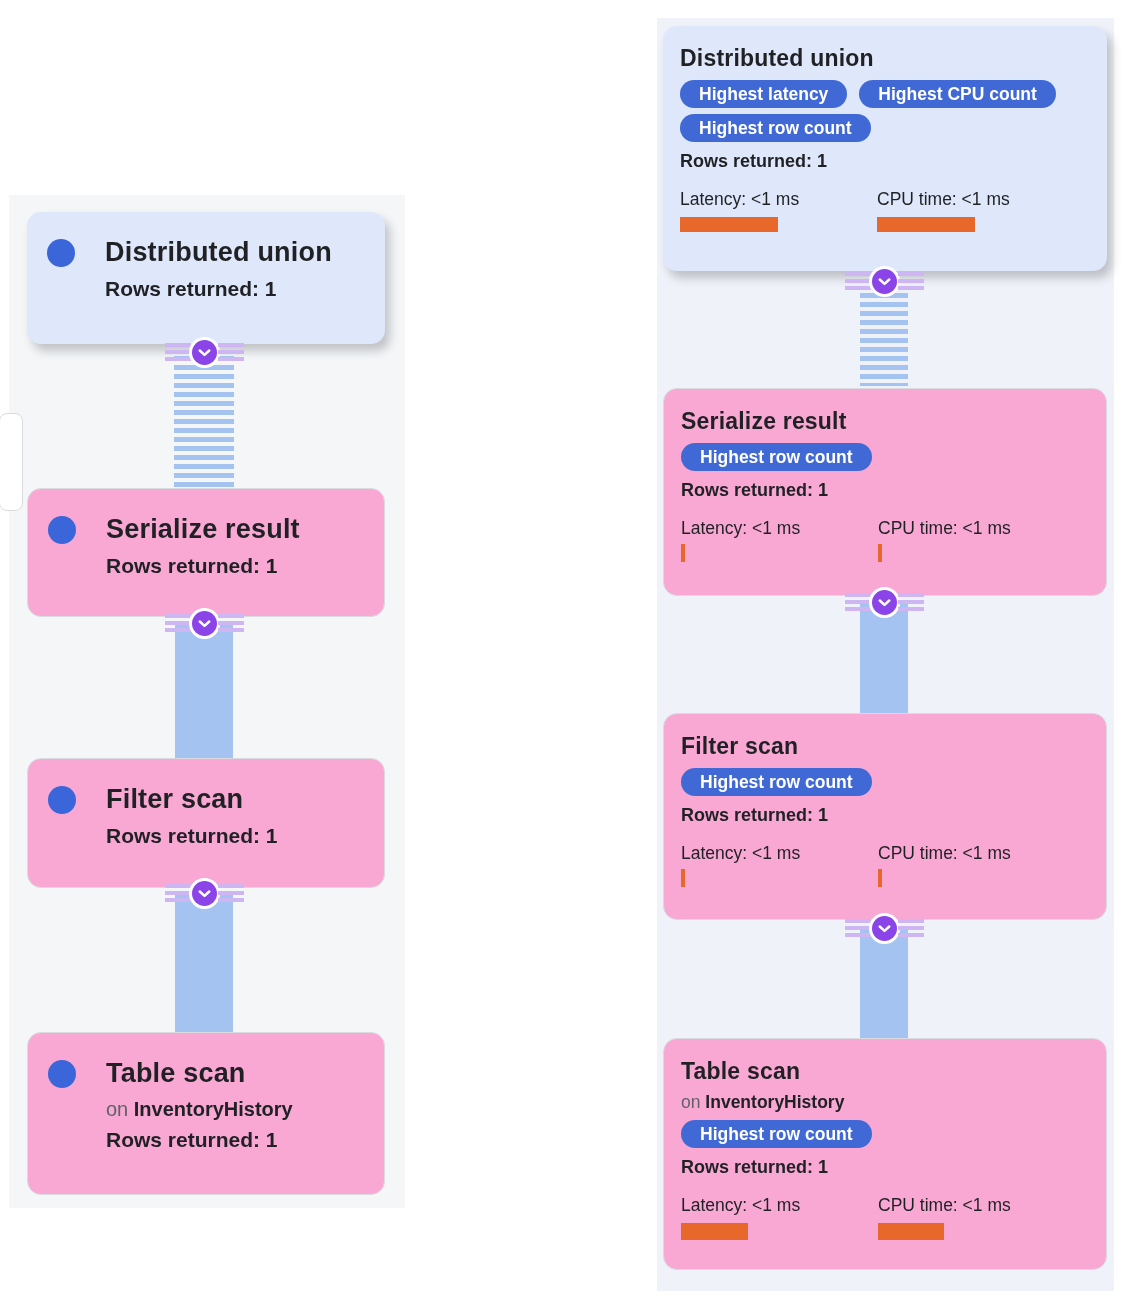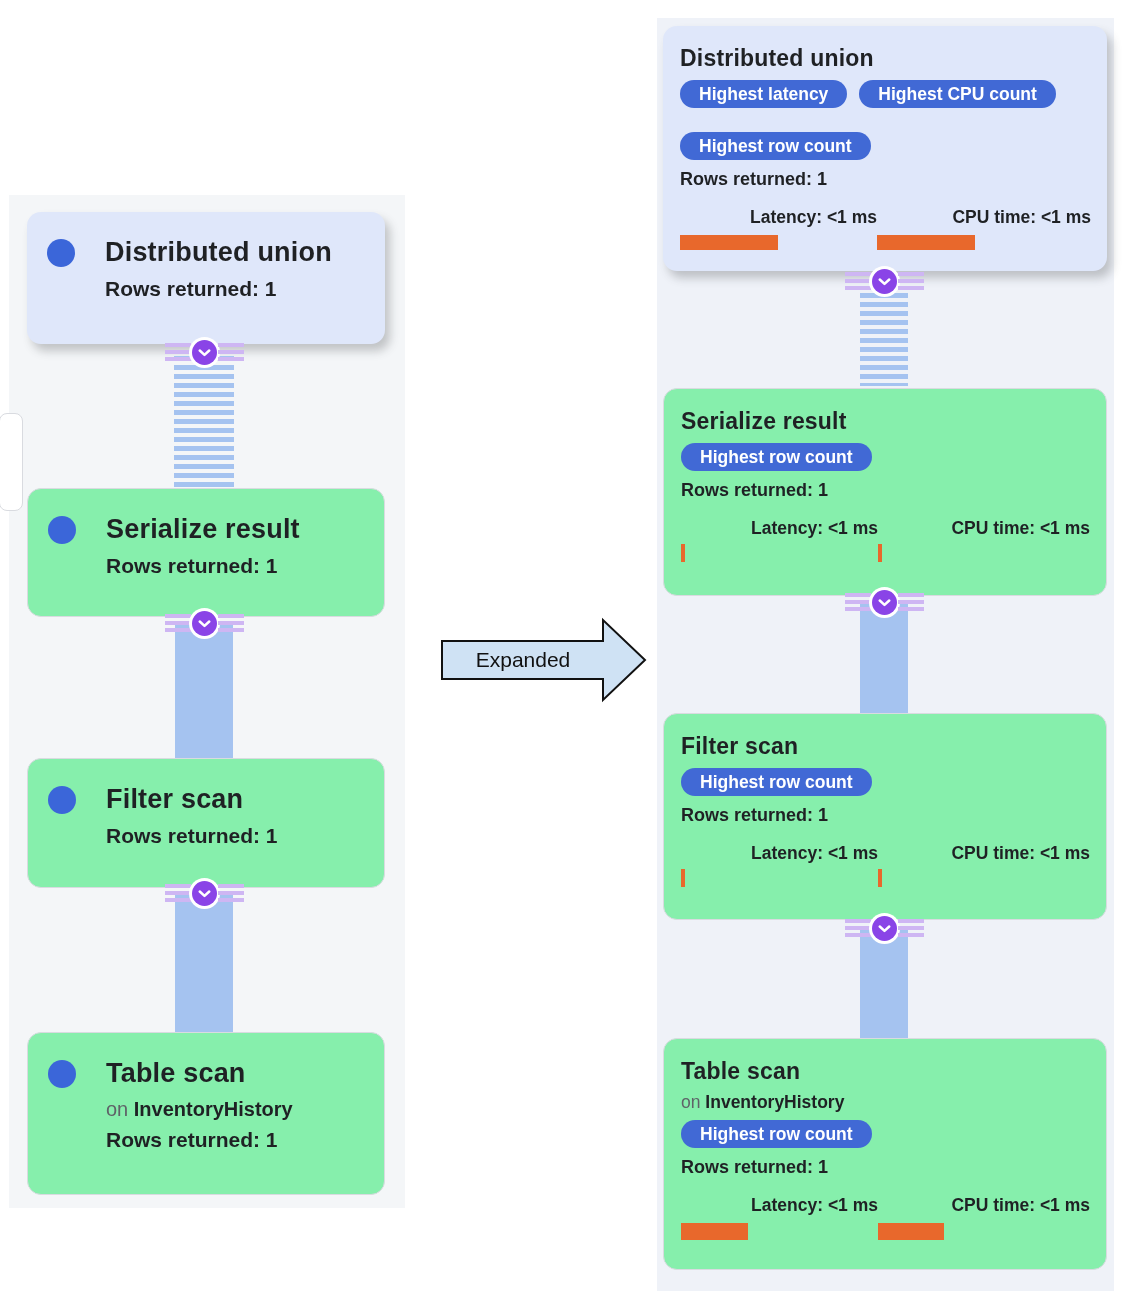--- a/index.html
+++ b/index.html
@@ -10,43 +10,43 @@
   .panel{position:absolute;}
   #left-panel{left:9px;top:195px;width:396px;height:1013px;background:#f4f6f8;}
   #right-panel{left:657px;top:18px;width:457px;height:1273px;background:#eff2f8;}
 
   
   #edge-sliver{position:absolute;left:-10px;top:218px;width:22px;height:96px;
     background:#ffffff;border:1px solid #d9dbe0;border-radius:8px;}
 
   
   .card{position:absolute;border-radius:14px;box-sizing:border-box;}
-  .card.plain{background:#86efac;border:1.5px solid #d9dbe0;}
+  .card.plain{background:#f9a8d4;border:1.5px solid #d9dbe0;}
   .card.selected{background:#dfe7fa;border:none;
     box-shadow:5px 7px 10px rgba(60,64,67,.28);}
 
   
   .lcard{left:27px;width:358px;}
   .lrow{display:flex;align-items:flex-start;gap:30px;padding:25px 18px 0 20px;}
   .dot{width:28px;height:28px;border-radius:50%;background:#3b66d9;flex:none;margin-top:2px;}
   .ltitle{font-size:27px;font-weight:700;line-height:30px;letter-spacing:.2px;}
   .lsub{font-size:21px;font-weight:700;margin-top:10px;line-height:24px;}
   .lon{font-size:20px;margin-top:9px;line-height:24px;font-weight:400;color:#5f6368;}
   .lon b{color:#1f2124;font-weight:700;}
 
   
   .rcard{left:663px;width:444px;}
   .rcard .inner{padding:19px 16px 0 17px;}
   .rtitle{font-size:23px;font-weight:700;line-height:27px;letter-spacing:.2px;}
-  .badges{display:flex;flex-wrap:wrap;gap:24px 12px;margin-top:8px;}
+  .badges{display:flex;flex-wrap:wrap;gap:6px 12px;margin-top:8px;}
   .badge{background:#4169d5;color:#ffffff;font-size:17.5px;font-weight:700;
     height:28px;line-height:28px;border-radius:15px;padding:0 19px;white-space:nowrap;}
   .rrows{font-size:18px;font-weight:700;margin-top:9px;}
   .metrics{display:grid;grid-template-columns:197px 1fr;margin-top:17px;}
-  .mlabel{font-size:17.5px;font-weight:700;text-align:right;}
+  .mlabel{font-size:17.5px;font-weight:400;}
   .bar{background:#e8682c;margin-top:7px;height:15px;}
   .bar.tick{height:18px;margin-top:5px;}
   .bar.mid{height:17px;}
   .ron{font-size:17.5px;margin-top:7px;font-weight:400;color:#5f6368;}
   .ron b{color:#1f2124;font-weight:700;}
 
   
   .conn{position:absolute;background:#a5c3f0;}
   .conn.striped{background:repeating-linear-gradient(to bottom,
       #a5c3f0 0px,#a5c3f0 5px,rgba(0,0,0,0) 5px,rgba(0,0,0,0) 9px);}
@@ -138,26 +138,20 @@
     <div class="lrow">
       <span class="dot"></span>
       <span>
         <div class="ltitle">Table scan</div>
         <div class="lon"><span>on</span> <b>InventoryHistory</b></div>
         <div class="lsub" style="margin-top:7px;">Rows returned: 1</div>
       </span>
     </div>
   </div>
 
-  <div id="arrow-wrap">
-    <svg width="216" height="94" viewBox="0 0 216 94">
-      <polygon points="7,28 168,28 168,7 210,47 168,87 168,66 7,66" fill="#cfe2f4" stroke="#111111" stroke-width="2" stroke-linejoin="miter"></polygon>
-      <text x="88" y="54" text-anchor="middle">Expanded</text>
-    </svg>
-  </div>
 
   <div id="right-panel" class="panel"></div>
 
   <div class="card selected rcard" style="top:26px;height:245px;">
     <div class="inner">
       <div class="rtitle">Distributed union</div>
       <div class="badges">
         <span class="badge">Highest latency</span>
         <span class="badge">Highest CPU count</span>
         <span class="badge">Highest row count</span>

